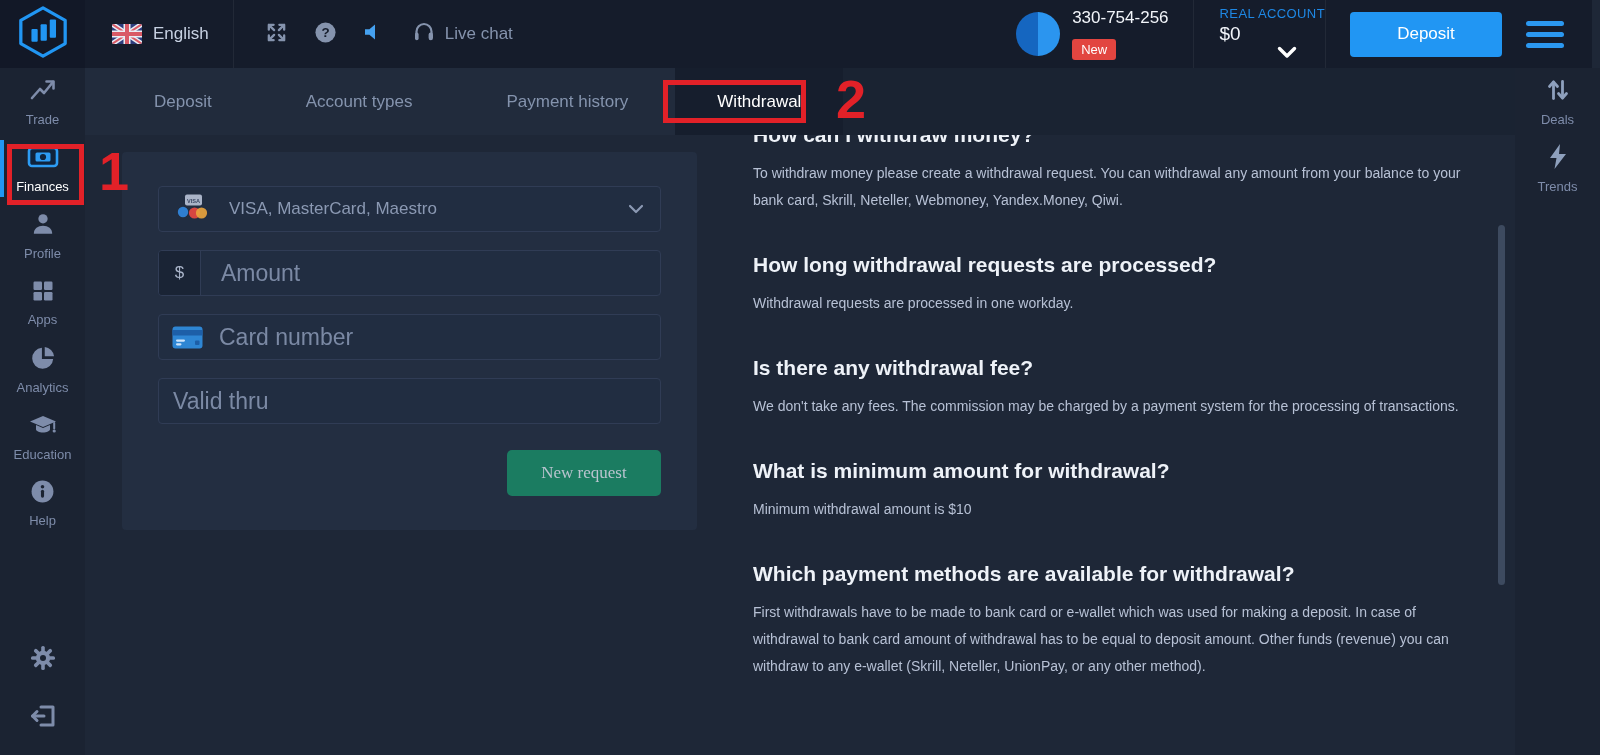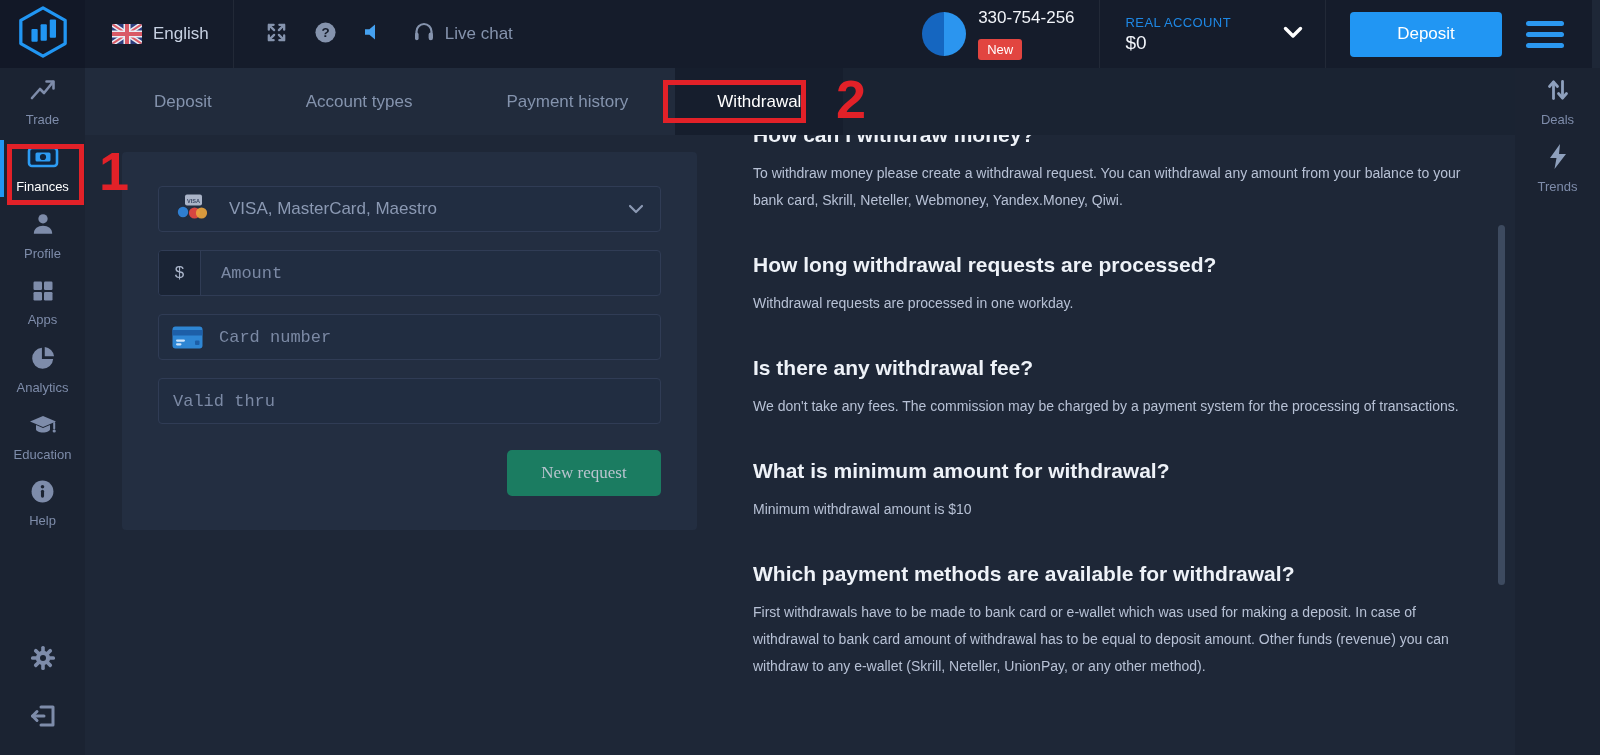--- a/index.html
+++ b/index.html
@@ -32,21 +32,21 @@
   .hicon.speaker { margin-left:25px; }
   .livechat { display:flex; align-items:center; gap:9px; margin-left:26px; cursor:pointer; }
   .livechat-label { font-size:17px; color:#8593ad; }
   .hspacer { flex:1; }
   .account-cluster { display:flex; align-items:center; gap:12px; cursor:pointer; }
   .avatar { width:44px; height:44px; border-radius:50%;
     background:linear-gradient(90deg,#1566c0 50%, #2b95ef 50%); }
   .acct-col { display:flex; flex-direction:column; align-items:flex-start; gap:11px; }
   .acct-id { font-size:17px; color:#f2f5fa; }
   .badge-new { background:#e24540; color:#fff; font-size:13px; padding:3px 9px; border-radius:3px; }
-  .balance-cluster { display:flex; align-items:center; margin:0 0 0 26px; cursor:pointer; }
+  .balance-cluster { display:flex; align-items:center; margin:0 0 0 26px; cursor:pointer;flex-direction:column; }
   .bal-col { display:flex; flex-direction:column; gap:2px; }
   .bal-type { font-size:13px; color:#1e88e5; letter-spacing:0.4px; }
   .bal-amount { font-size:19px; color:#f2f5fa; }
   .bal-chevron { margin-left:52px; margin-right:22px; }
   .deposit-btn {
     width:152px; height:45px; margin:0 24px; border:none; border-radius:4px;
     background:#2196f3; color:#fff; font-size:17px; font-family:inherit; cursor:pointer;
   }
   .burger { display:flex; flex-direction:column; gap:6px; margin-right:28px; cursor:pointer; }
   .burger span { display:block; width:38px; height:5px; border-radius:2.5px; background:#2b98f0; }
@@ -97,21 +97,21 @@
   .select-value { font-size:17px; color:#8b99b3; margin-left:18px; }
   .select-chevron { margin-left:auto; }
   .prefix-box {
     width:42px; align-self:stretch; background:#1a2435; border-right:1px solid #303c55;
     display:flex; align-items:center; justify-content:center; flex:none;
     color:#a9b4c9; font-size:17px;
   }
   .icon-box { width:46px; display:flex; align-items:center; justify-content:center; flex:none; padding-left:10px; }
   .field input {
     flex:1; background:transparent; border:none; outline:none; color:#c3cddd;
-    font-size:17px; font-family:Liberation Mono, monospace; padding:0 14px; height:100%;
+    font-size:23px; font-family:Liberation Sans, sans-serif; padding:0 14px; height:100%;
   }
   .field input.inset { padding-left:20px; }
   .field input::placeholder { color:#7b89a4; opacity:1; }
   .new-request-btn {
     display:block; margin:26px 0 0 auto; width:154px; height:46px; border:none;
     border-radius:5px; background:#1b7c61; color:#b9c4cf; font-size:17px;
     font-family:Liberation Serif, serif; cursor:pointer;
   }
 
   

